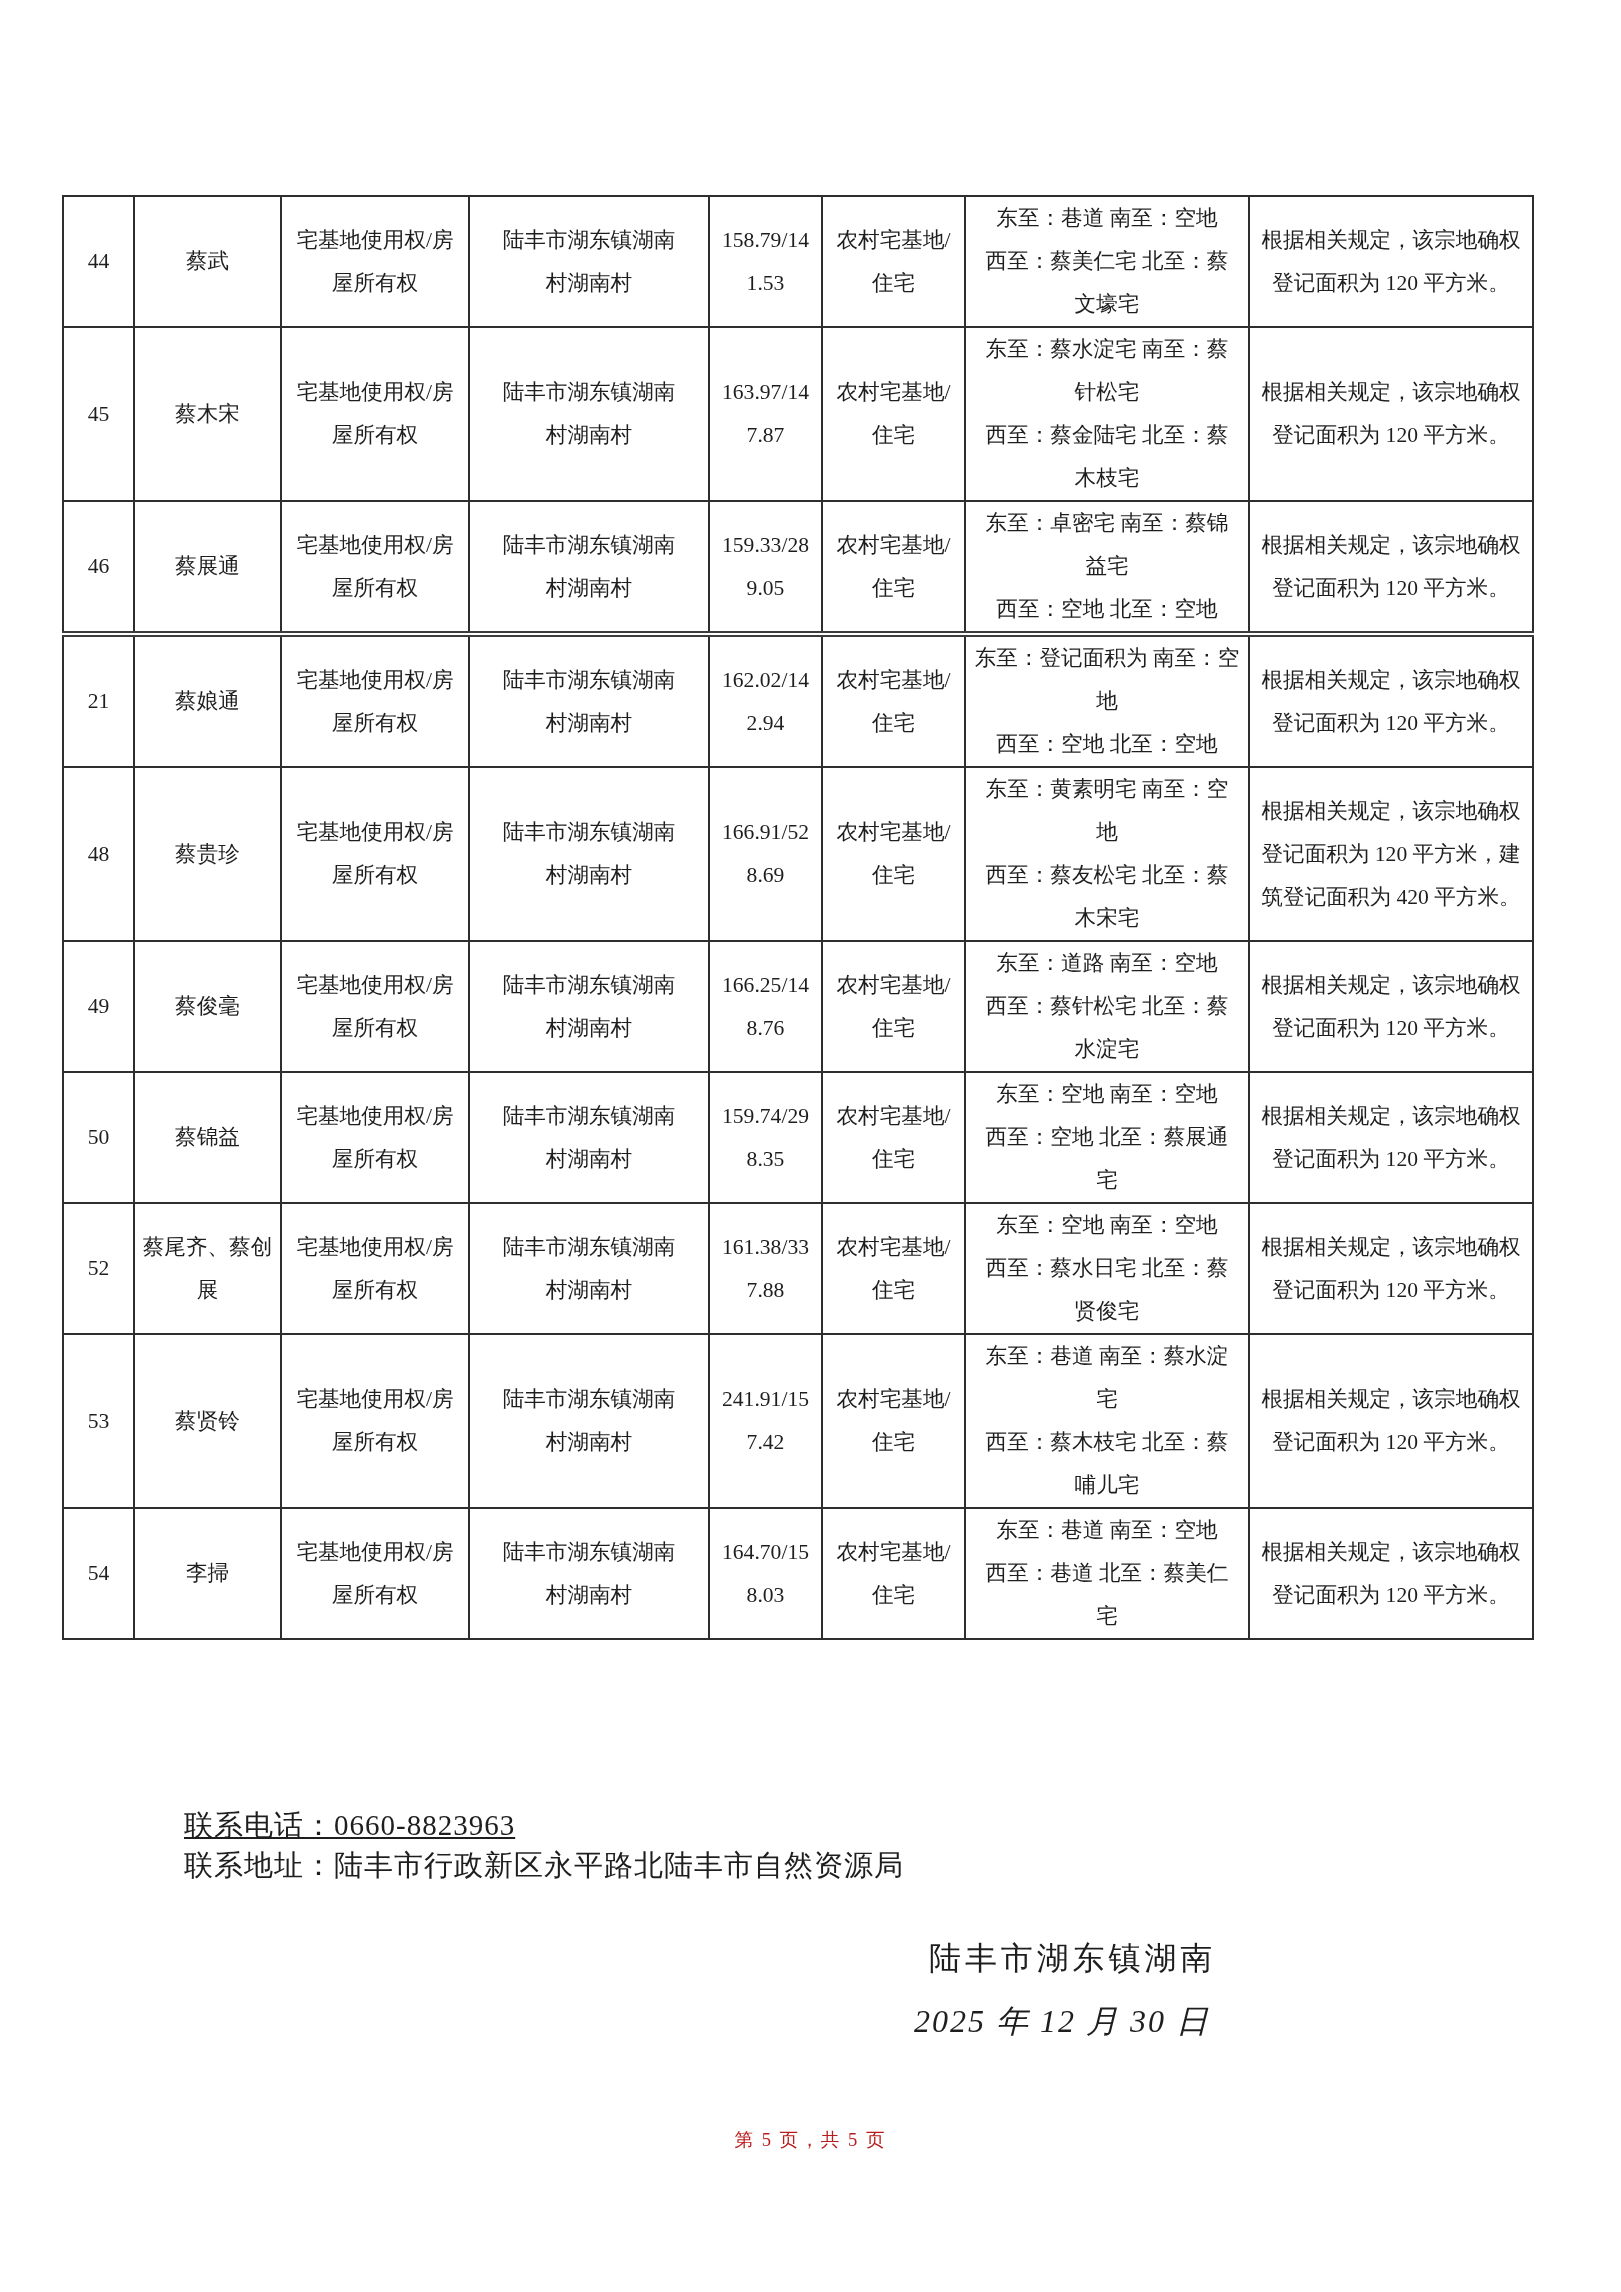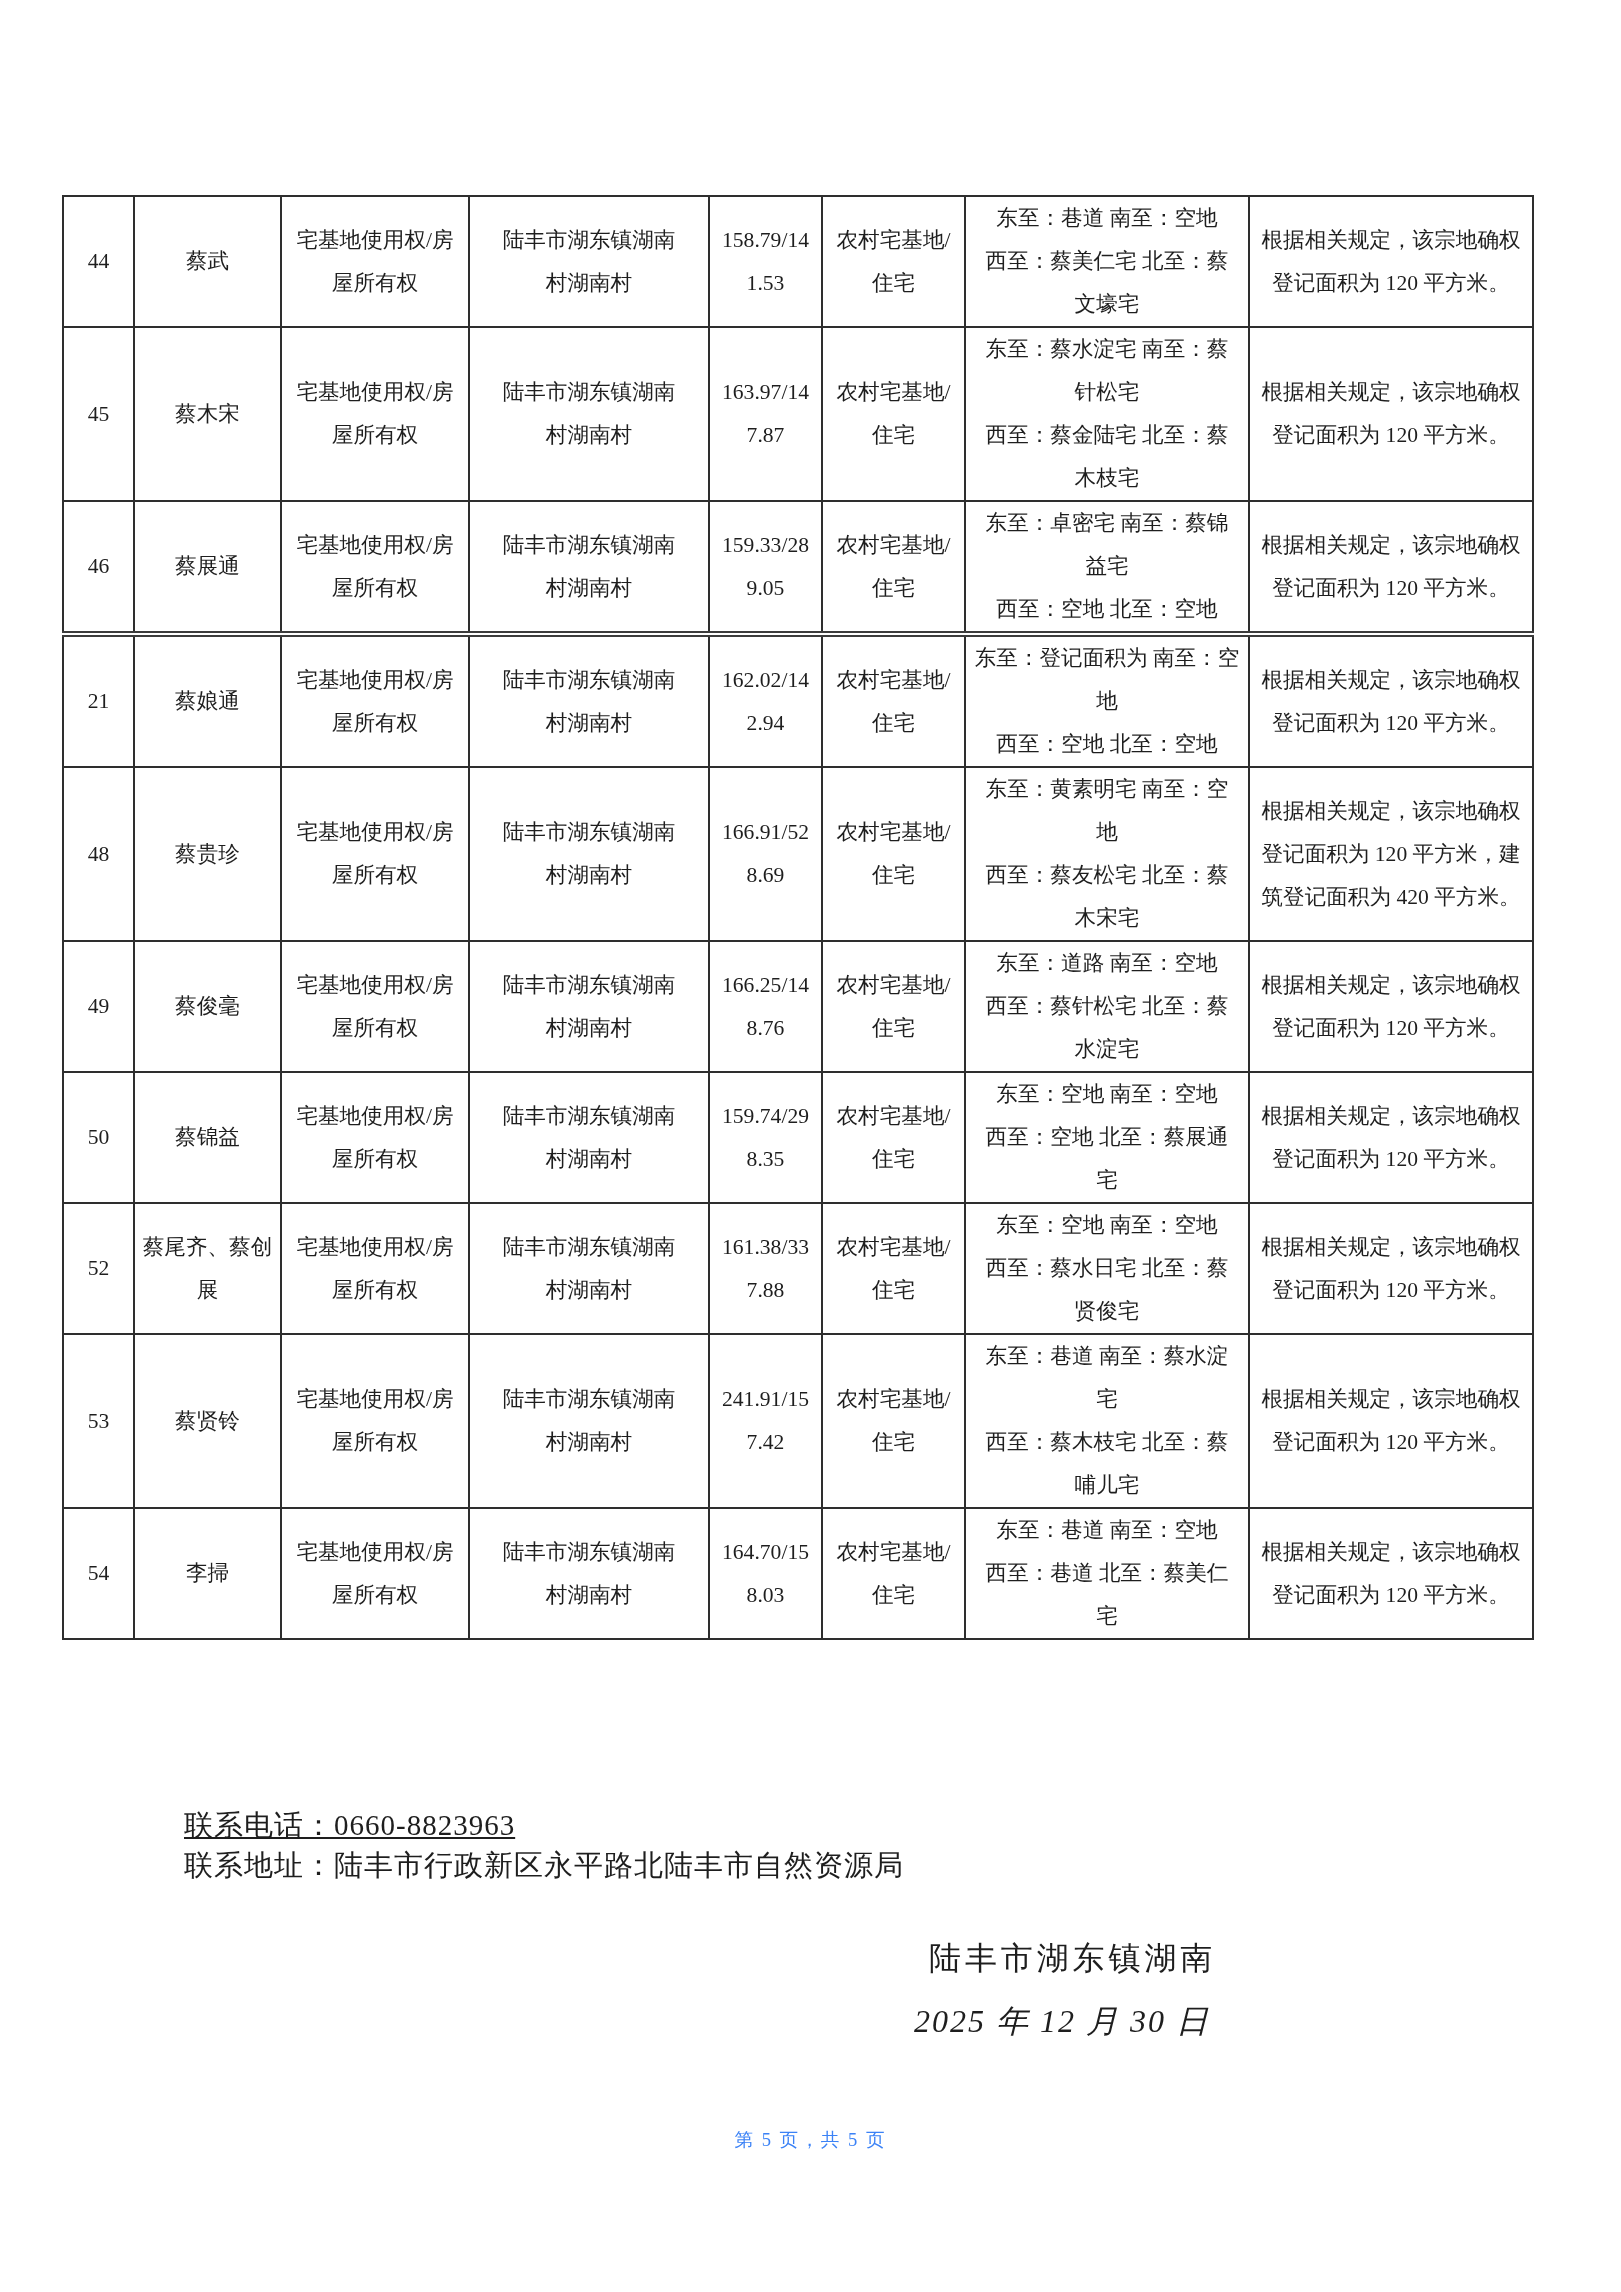--- a/index.html
+++ b/index.html
@@ -55,21 +55,21 @@
     white-space:nowrap;
     font-style:italic;
   }
   .page-footer{
     position:absolute;
     left:0;top:2127px;
     width:100%;
     text-align:center;
     font-size:18.6px;
     letter-spacing:2px;
-    color:#3b82f6;
+    color:#b91c1c;
   }
 </style>
 </head>
 <body>
 
 <div class="page">
 
   <table class="doc-table">
     <colgroup>
       <col style="width:71px">

